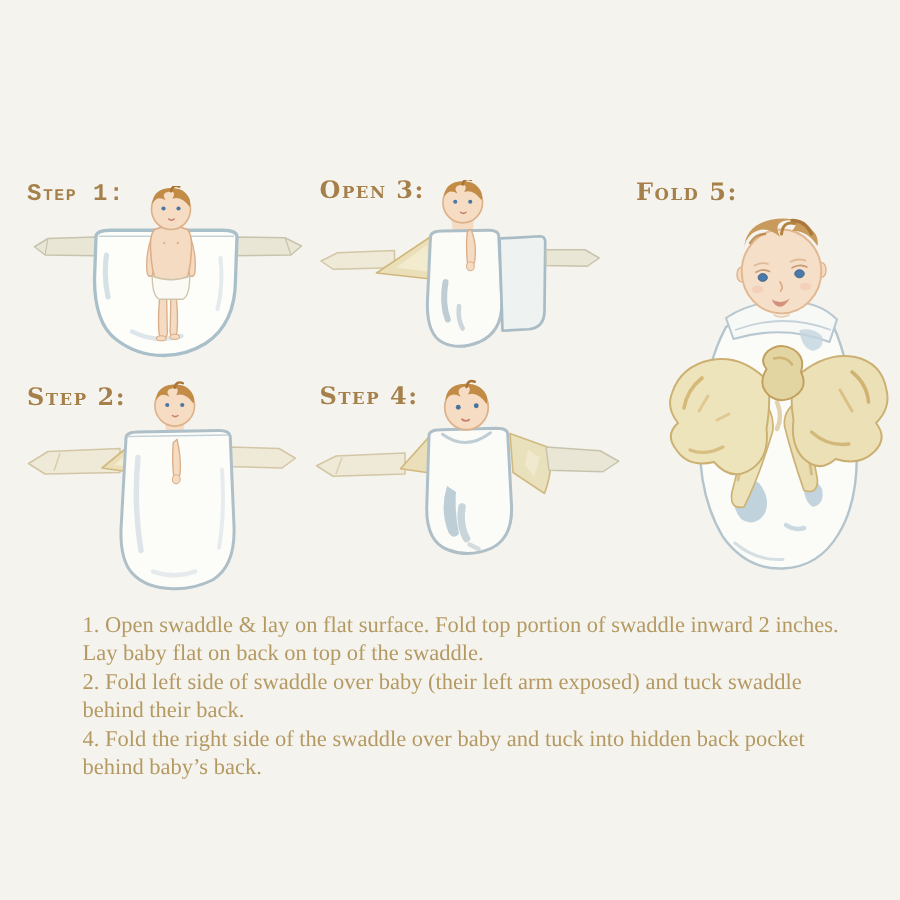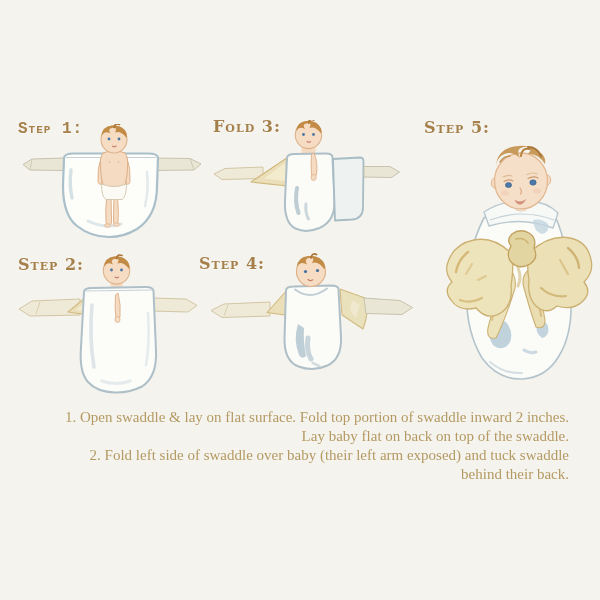--- a/index.html
+++ b/index.html
@@ -23,45 +23,45 @@
     font-size:16px;
     letter-spacing:1px;
     color:var(--gold);
     text-shadow:0 0.5px 0 rgba(255,255,255,0.55);
     white-space:nowrap;
   }
   #label-1{left:18px;top:120px;font-family:Liberation Mono, monospace;}
   #label-3{left:213px;top:117px;}
   #label-5{left:424px;top:118px;}
   #label-2{left:18px;top:255px;}
-  #label-4{left:199px;top:254px;text-align:right;}
+  #label-4{left:213px;top:254px;text-align:right;}
   .illus{position:absolute;}
   #illus-1{left:18px;top:124px;width:188px;height:122px;}
   #illus-3{left:205px;top:120px;width:215px;height:126px;}
   #illus-5{left:438px;top:136px;width:158px;height:250px;}
   #illus-2{left:10px;top:253px;width:198px;height:145px;}
   #illus-4{left:194px;top:248px;width:232px;height:142px;}
   .instructions{
     position:absolute;
     left:55px;top:408px;width:514px;
     color:var(--text);
     font-size:15px;
     line-height:19px;
   }
-  .instructions p{margin:0;padding:0;text-align:right;}
+  .instructions p{margin:0;padding:0;}
   svg{display:block;width:100%;height:100%;}
 </style>
 </head>
 <body>
 
 <div class="canvas">
 
   <div class="step-label" id="label-1">Step 1:</div>
-  <div class="step-label" id="label-3">Fold 3:</div>
-  <div class="step-label" id="label-5">Step 5:</div>
+  <div class="step-label" id="label-3">Open 3:</div>
+  <div class="step-label" id="label-5">Fold 5:</div>
   <div class="step-label" id="label-2">Step 2:</div>
   <div class="step-label" id="label-4">Step 4:</div>
 
   <div class="illus" id="illus-1">
     <svg viewBox="0 0 188 122">
       <g>
         <path d="M46,34 L14,35 L5,40.5 L12,46 L46,46.5 Z" fill="#e9e6d6" stroke="#c7c3ac" stroke-width="1" stroke-linejoin="round"></path>
         <path d="M14,35 L12,46" stroke="#c7c3ac" stroke-width="0.8"></path>
         <path d="M134,34 L172,34.5 L183,40 L176,46 L134,46.5 Z" fill="#e9e6d6" stroke="#c7c3ac" stroke-width="1" stroke-linejoin="round"></path>
         <path d="M172,34.5 L176,46" stroke="#c7c3ac" stroke-width="0.8"></path>
@@ -218,15 +218,16 @@
         <circle cx="111.5" cy="23.5" r="1.6" fill="#45729f"></circle>
         <circle cx="123.5" cy="22.5" r="1.6" fill="#45729f"></circle>
         <path d="M114,31.5 q2.4,2 4.8,0.3" stroke="#c97f6c" stroke-width="1.2" fill="none" stroke-linecap="round"></path>
       </g>
     </svg>
   </div>
 
   <div class="instructions">
     <p>1. Open swaddle &amp; lay on flat surface. Fold top portion of swaddle inward 2 inches. Lay baby flat on back on top of the swaddle.</p>
     <p>2. Fold left side of swaddle over baby (their left arm exposed) and tuck swaddle behind their back.</p>
+    <p>4. Fold the right side of the swaddle over baby and tuck into hidden back pocket behind baby’s back.</p>
   </div>
 
 </div>
 
 </body></html>

